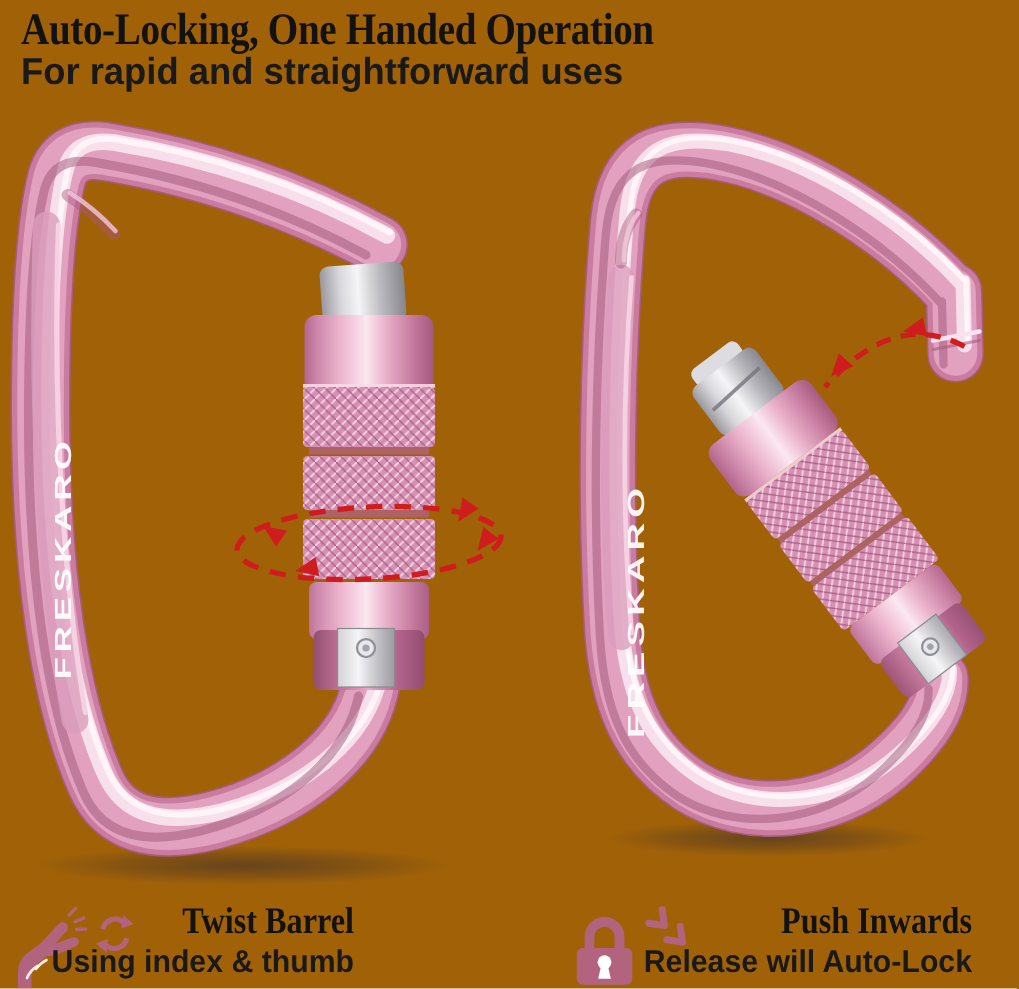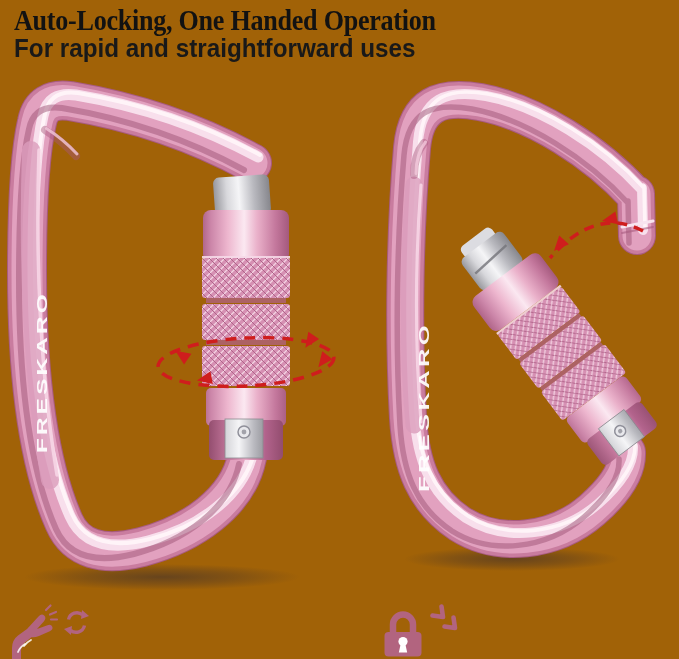--- a/index.html
+++ b/index.html
@@ -190,27 +190,35 @@
     </g>
   </svg>
   <svg class="icon" style="left:63px;top:609px" width="27" height="27" viewBox="0 0 27 27">
     <g fill="none" stroke-width="3.4">
       <path d="M5.5 10.5 A 8.6 8.6 0 0 1 19.5 5.8" stroke="#b2647f"></path>
       <path d="M21.5 16.5 A 8.6 8.6 0 0 1 7.5 21.2" stroke="#b2647f"></path>
     </g>
     <polygon points="19,1 26,7 18,10" fill="#b2647f"></polygon>
     <polygon points="8,26 1,20 9,17" fill="#b2647f"></polygon>
   </svg>
+  <div class="cap cap-left">
+    <div class="t">Twist Barrel</div>
+    <div class="s">Using index &amp; thumb</div>
+  </div>
 
   <svg class="icon" style="left:381px;top:609px" width="44" height="48" viewBox="0 0 44 48">
     <path d="M12 25 L12 15.5 A 10 10 0 0 1 32 15.5 L32 25" fill="none" stroke-width="6.5" stroke="#b2647f"></path>
     <rect x="3.5" y="23" width="37" height="24.5" rx="4" fill="#b2647f"></rect>
     <circle cx="22" cy="32.5" r="4.6" fill="#ffffff"></circle>
     <path d="M19.8 34.5 L17.8 43.5 L26.2 43.5 L24.2 34.5 Z" fill="#ffffff"></path>
   </svg>
   <svg class="icon" style="left:429px;top:604px" width="32" height="30" viewBox="0 0 32 30">
     <g fill="none" stroke-width="4.6" stroke-linecap="round" stroke-linejoin="round">
       <path d="M12.5 2.5 L14 13 L3.5 11.5" stroke="#b2647f"></path>
       <path d="M24.5 13.5 L26 24 L15.5 22.5" stroke="#b2647f"></path>
     </g>
   </svg>
+  <div class="cap cap-right">
+    <div class="t">Push Inwards</div>
+    <div class="s">Release will Auto-Lock</div>
+  </div>
 
 </div>
 
 </body></html>

